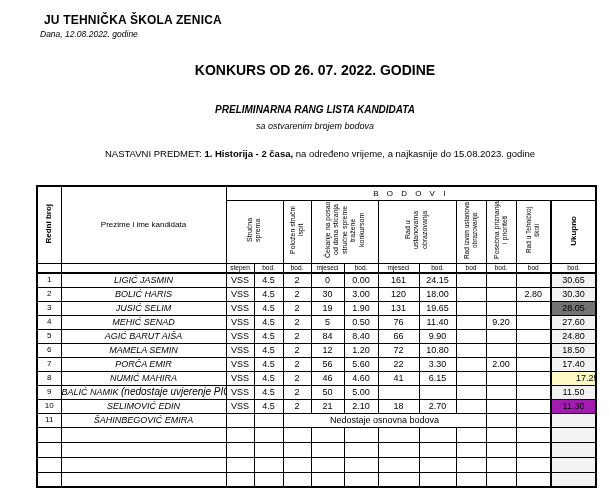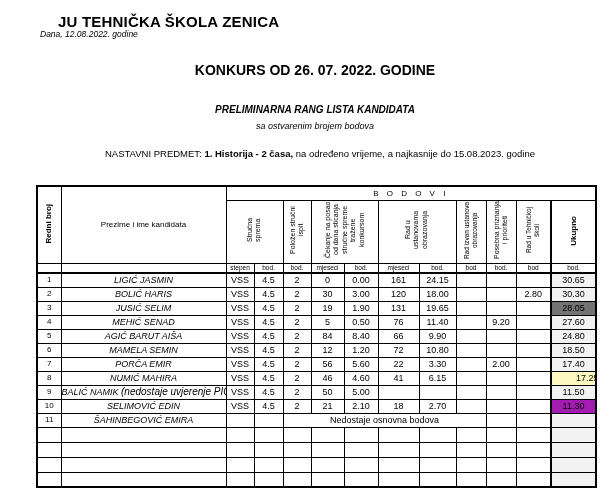--- a/index.html
+++ b/index.html
@@ -4,21 +4,21 @@
 <style>
   * { box-sizing: border-box; }
   html,body { margin:0; padding:0; }
   body {
     width:609px; height:501px; background:#ffffff; color:#000;
     font-family:"Liberation Sans", sans-serif;
     overflow:hidden;
   }
   .page { position:relative; width:609px; height:501px; background:#fff; }
 
-  .school   { position:absolute; left:58px; top:13px;  font-size:15px; font-weight:bold; letter-spacing:0.2px; }
+  .school   { position:absolute; left:44px; top:13px;  font-size:12px; font-weight:bold; letter-spacing:0.2px; }
   .dateline { position:absolute; left:40px; top:29px;  font-size:8.5px; font-style:italic; }
   .title    { position:absolute; left:36px; top:62px;  width:558px; text-align:center; font-size:14px; font-weight:bold; }
   .sub1     { position:absolute; left:36px; top:104px; width:558px; text-align:center; font-size:10px; font-weight:bold; font-style:italic; }
   .sub2     { position:absolute; left:36px; top:121px; width:558px; text-align:center; font-size:9px;  font-style:italic; }
   .subject  { position:absolute; left:0;    top:148px; width:609px; text-align:center; font-size:9.5px;padding-left:31px; }
 
   table.rank {
     position:absolute; left:36px; top:185px; width:559px;
     border-collapse:collapse; table-layout:fixed;
     border:2px solid #000;

